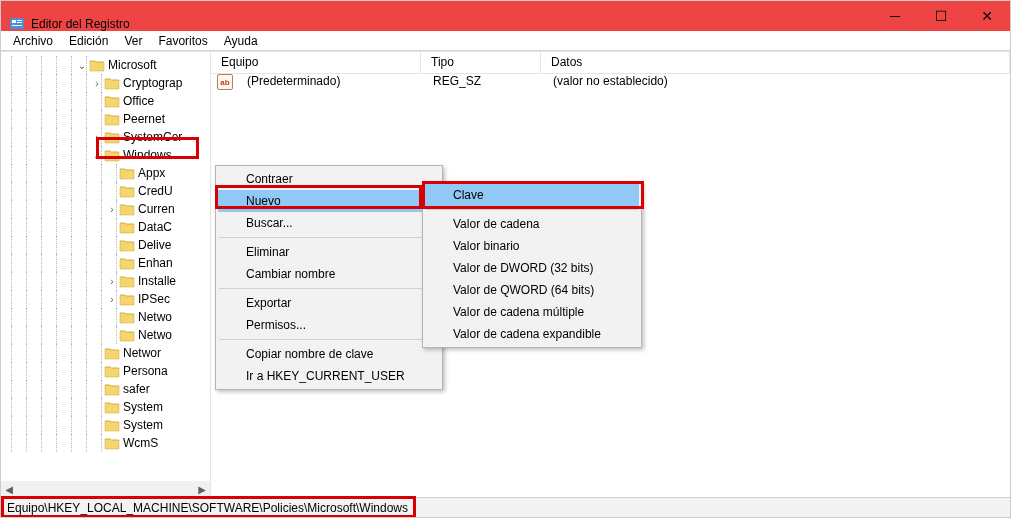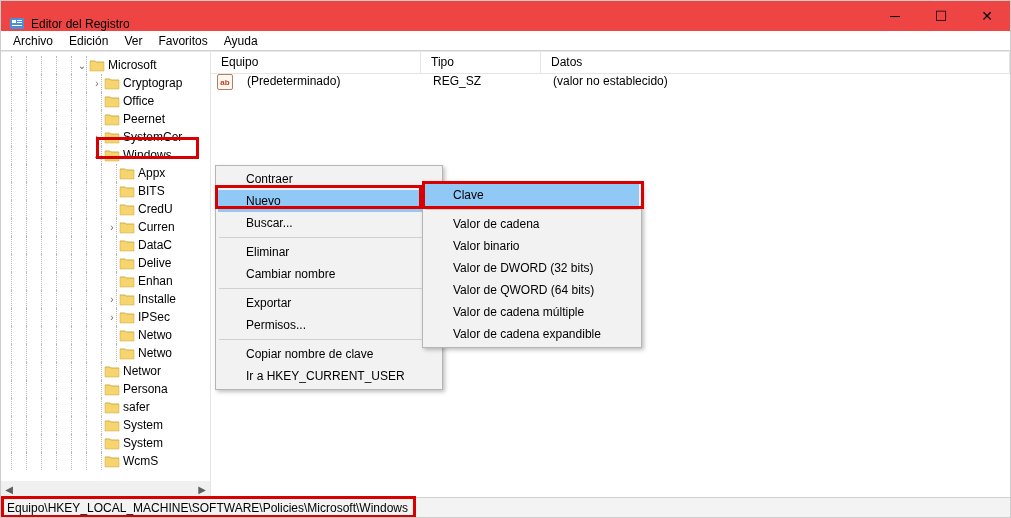--- a/index.html
+++ b/index.html
@@ -198,38 +198,20 @@
             <span style="position:absolute;left:70px;top:0;bottom:0;border-left:1px dotted #b8b8b8;"></span>
             <span style="position:absolute;left:85px;top:0;bottom:0;border-left:1px dotted #b8b8b8;"></span>
             <span style="position:absolute;left:100px;top:0;bottom:0;border-left:1px dotted #b8b8b8;"></span>
             <span style="position:absolute;left:115px;top:0;bottom:0;border-left:1px dotted #b8b8b8;"></span>
           </span>
           <span class="expander"></span>
           <svg class="folder-icon" viewBox="0 0 16 14">
             <path class="folder-shape" d="M1 3 h5 l1 1 h8 v9 h-14 z"></path>
             <path d="M1 3 h5 l1 1 h8" fill="none" stroke="#caa53b" stroke-width="0.5"></path>
           </svg>
-          <span class="tlabel">BITS</span>
-        </div>
-        <div class="tnode">
-          <span style="display:inline-block;width:105px;height:18px;position:relative;">
-            <span style="position:absolute;left:10px;top:0;bottom:0;border-left:1px dotted #b8b8b8;"></span>
-            <span style="position:absolute;left:25px;top:0;bottom:0;border-left:1px dotted #b8b8b8;"></span>
-            <span style="position:absolute;left:40px;top:0;bottom:0;border-left:1px dotted #b8b8b8;"></span>
-            <span style="position:absolute;left:55px;top:0;bottom:0;border-left:1px dotted #b8b8b8;"></span>
-            <span style="position:absolute;left:70px;top:0;bottom:0;border-left:1px dotted #b8b8b8;"></span>
-            <span style="position:absolute;left:85px;top:0;bottom:0;border-left:1px dotted #b8b8b8;"></span>
-            <span style="position:absolute;left:100px;top:0;bottom:0;border-left:1px dotted #b8b8b8;"></span>
-            <span style="position:absolute;left:115px;top:0;bottom:0;border-left:1px dotted #b8b8b8;"></span>
-          </span>
-          <span class="expander"></span>
-          <svg class="folder-icon" viewBox="0 0 16 14">
-            <path class="folder-shape" d="M1 3 h5 l1 1 h8 v9 h-14 z"></path>
-            <path d="M1 3 h5 l1 1 h8" fill="none" stroke="#caa53b" stroke-width="0.5"></path>
-          </svg>
           <span class="tlabel">CredU</span>
         </div>
         <div class="tnode">
           <span style="display:inline-block;width:105px;height:18px;position:relative;">
             <span style="position:absolute;left:10px;top:0;bottom:0;border-left:1px dotted #b8b8b8;"></span>
             <span style="position:absolute;left:25px;top:0;bottom:0;border-left:1px dotted #b8b8b8;"></span>
             <span style="position:absolute;left:40px;top:0;bottom:0;border-left:1px dotted #b8b8b8;"></span>
             <span style="position:absolute;left:55px;top:0;bottom:0;border-left:1px dotted #b8b8b8;"></span>
             <span style="position:absolute;left:70px;top:0;bottom:0;border-left:1px dotted #b8b8b8;"></span>
             <span style="position:absolute;left:85px;top:0;bottom:0;border-left:1px dotted #b8b8b8;"></span>

